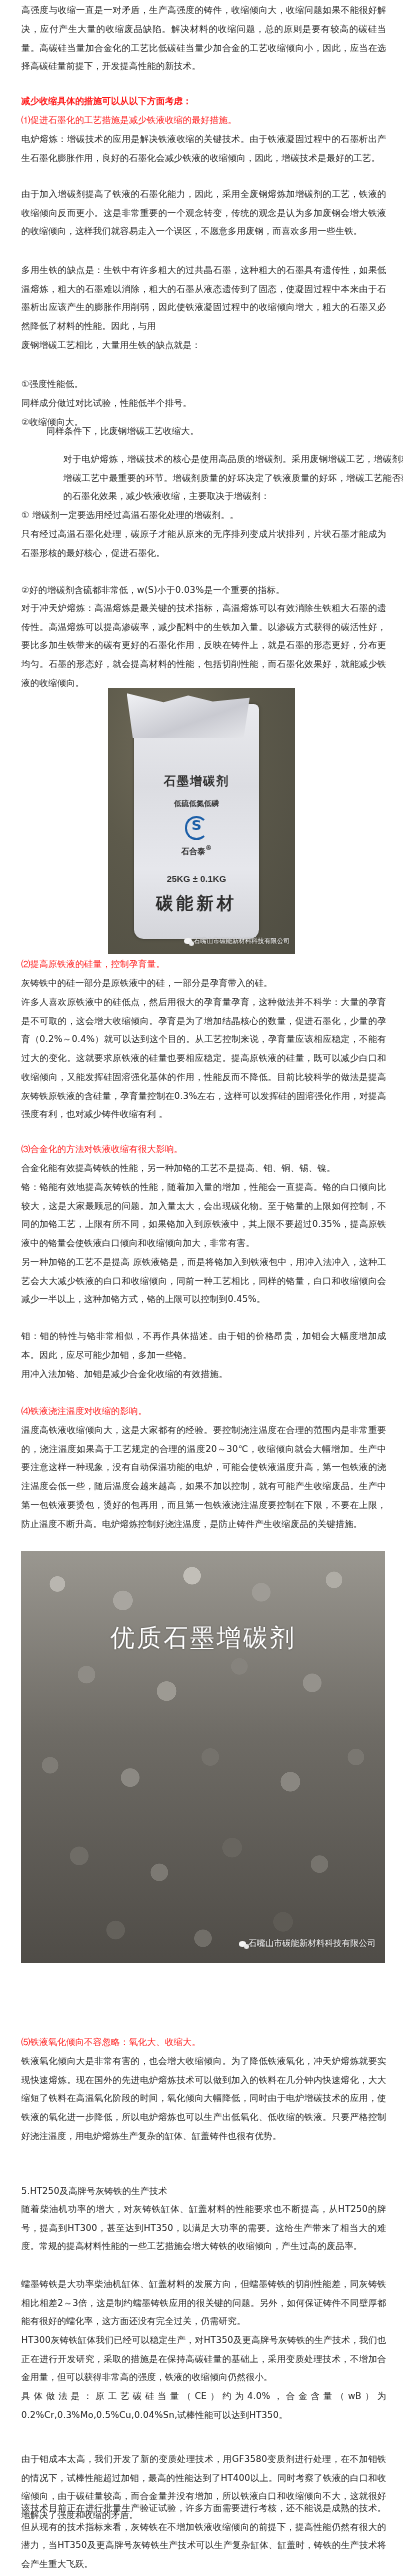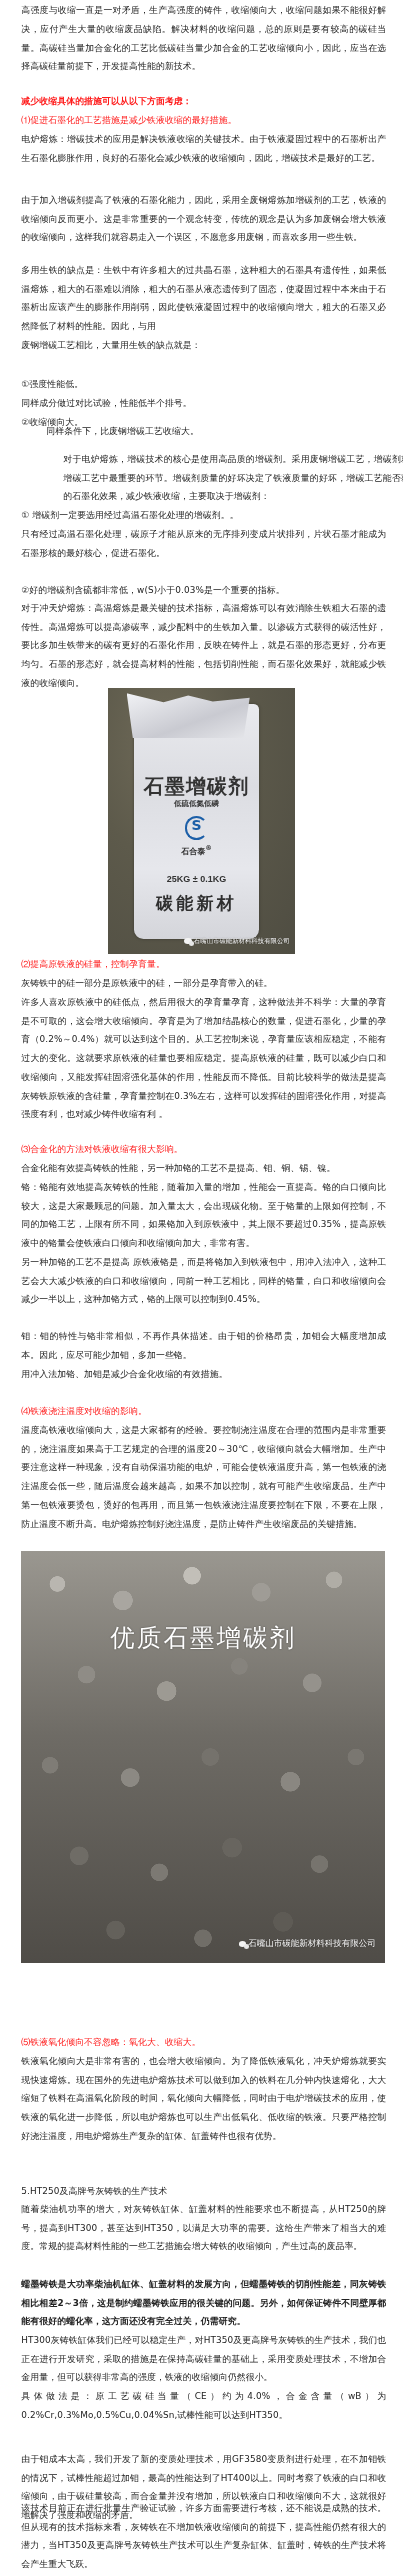--- a/index.html
+++ b/index.html
@@ -13,21 +13,21 @@
   .photo { position: absolute; overflow: hidden; }
   .bag-photo { left: 108px; top: 688px; width: 187px; height: 266px;
     background: radial-gradient(ellipse at 30% 20%, #6f6a58 0%, #5d5a4b 40%, #4f4d42 100%); }
   .bag { position: absolute; left: 26px; top: 16px; width: 125px; height: 235px;
     background: linear-gradient(180deg, #e9eaee 0%, #dcdde2 35%, #e6e7ec 70%, #d4d5da 100%);
     border-radius: 7.5px 5.3px 9.6px 9.6px; box-shadow: 0 0 3.2px rgba(0,0,0,0.35); }
   .bag-top { position: absolute; left: 18.7px; top: 5.3px; width: 123px; height: 45px;
     background: linear-gradient(160deg, #f1f2f5, #c9cad1 60%, #e5e6ea);
     clip-path: polygon(0 0, 30% 20%, 50% 5%, 70% 18%, 100% 10%, 95% 100%, 5% 100%); }
   .bag-title { position: absolute; left: 0; width: 100%; text-align: center; top: 69px;
-    font-size: 20px; font-weight: bold; color: #333333; letter-spacing: 1.1px; }
+    font-size: 12px; font-weight: bold; color: #333333; letter-spacing: 1.1px; }
   .bag-sub { position: absolute; left: 0; width: 100%; text-align: center; top: 95px;
     font-size: 7.5px; font-weight: bold; color: #3a3a3a; }
   .bag-logo { position: absolute; left: 50%; top: 112px; width: 23.5px; height: 23.5px; margin-left: -11.7px;
     border-radius: 50%; border: 2.7px solid #1c5fa8; border-right-color: transparent; box-sizing: border-box; }
   .bag-logo::after { content: "S"; position: absolute; left: 0; top: -1.1px; width: 100%; text-align: center;
     font-weight: bold; font-size: 14px; color: #1c5fa8; }
   .bag-brand { position: absolute; left: 0; width: 100%; text-align: center; top: 140px;
     font-size: 8px; font-weight: bold; color: #2b2b2b; }
   .bag-weight { position: absolute; left: 0; width: 100%; text-align: center; top: 170px;
     font-size: 9px; font-weight: bold; color: #333333; font-family: "Liberation Sans", sans-serif; }
@@ -66,21 +66,21 @@
 </style>
 </head>
 <body>
 
 <div class="blk" style="top:1.1px;">高强度与收缩一直是一对矛盾，生产高强度的铸件，收缩倾向大，收缩问题如果不能很好解决，应付产生大量的收缩废品缺陷。解决材料的收缩问题，总的原则是要有较高的碳硅当量。高碳硅当量加合金化的工艺比低碳硅当量少加合金的工艺收缩倾向小，因此，应当在选择高碳硅量前提下，开发提高性能的新技术。</div>
 
 <div class="blk red bold" style="top:92px;">减少收缩具体的措施可以从以下方面考虑：</div>
 
 <div class="blk red" style="top:111px;">⑴促进石墨化的工艺措施是减少铁液收缩的最好措施。</div>
 <div class="blk" style="top:130px;">电炉熔炼：增碳技术的应用是解决铁液收缩的关键技术。由于铁液凝固过程中的石墨析出产生石墨化膨胀作用，良好的石墨化会减少铁液的收缩倾向，因此，增碳技术是最好的工艺。</div>
-<div class="blk" style="top:191px;">由于加入增碳剂提高了铁液的石墨化能力，因此，采用全废钢熔炼加增碳剂的工艺，铁液的收缩倾向反而更小。这是非常重要的一个观念转变，传统的观念是认为多加废钢会增大铁液的收缩倾向，这样我们就容易走入一个误区，不愿意多用废钢，而喜欢多用一些生铁。</div>
+<div class="blk" style="top:185px;">由于加入增碳剂提高了铁液的石墨化能力，因此，采用全废钢熔炼加增碳剂的工艺，铁液的收缩倾向反而更小。这是非常重要的一个观念转变，传统的观念是认为多加废钢会增大铁液的收缩倾向，这样我们就容易走入一个误区，不愿意多用废钢，而喜欢多用一些生铁。</div>
 <div class="blk" style="top:261px;">多用生铁的缺点是：生铁中有许多粗大的过共晶石墨，这种粗大的石墨具有遗传性，如果低温熔炼，粗大的石墨难以消除，粗大的石墨从液态遗传到了固态，使凝固过程中本来由于石墨析出应该产生的膨胀作用削弱，因此使铁液凝固过程中的收缩倾向增大，粗大的石墨又必然降低了材料的性能。因此，与用</div>
 <div class="blk nojust" style="top:336px;">废钢增碳工艺相比，大量用生铁的缺点就是：</div>
 <div class="blk nojust" style="top:375px;">①强度性能低。</div>
 <div class="blk nojust" style="top:394px;">同样成分做过对比试验，性能低半个排号。</div>
 <div class="blk nojust" style="top:413px;">②收缩倾向大。</div>
 <div class="blk nojust" style="top:422px;margin-left:25px;">同样条件下，比废钢增碳工艺收缩大。</div>
 <div class="blk" style="top:450px;margin-left:42px;">对于电炉熔炼，增碳技术的核心是使用高品质的增碳剂。采用废钢增碳工艺，增碳剂就成为增碳工艺中最重要的环节。增碳剂质量的好坏决定了铁液质量的好坏，增碳工艺能否获得好的石墨化效果，减少铁液收缩，主要取决于增碳剂：</div>
 <div class="blk nojust" style="top:506px;">① 增碳剂一定要选用经过高温石墨化处理的增碳剂。。</div>
 <div class="blk" style="top:525px;">只有经过高温石墨化处理，碳原子才能从原来的无序排列变成片状排列，片状石墨才能成为石墨形核的最好核心，促进石墨化。</div>
 <div class="blk nojust" style="top:581px;">②好的增碳剂含硫都非常低，w(S)小于0.03%是一个重要的指标。</div>
@@ -122,18 +122,18 @@
     <span class="wx-icon"></span>
     <span>石嘴山市碳能新材料科技有限公司</span>
   </div>
 </div>
 
 <div class="blk red" style="top:2033px;">⑸铁液氧化倾向不容忽略：氧化大、收缩大。</div>
 <div class="blk" style="top:2052px;">铁液氧化倾向大是非常有害的，也会增大收缩倾向。为了降低铁液氧化，冲天炉熔炼就要实现快速熔炼。现在国外的先进电炉熔炼技术可以做到加入的铁料在几分钟内快速熔化，大大缩短了铁料在高温氧化阶段的时间，氧化倾向大幅降低，同时由于电炉增碳技术的应用，使铁液的氧化进一步降低，所以电炉熔炼也可以生产出低氧化、低收缩的铁液。只要严格控制好浇注温度，用电炉熔炼生产复杂的缸体、缸盖铸件也很有优势。</div>
 
 <div class="blk nojust" style="top:2182px;">5.HT250及高牌号灰铸铁的生产技术</div>
 <div class="blk" style="top:2200px;">随着柴油机功率的增大，对灰铸铁缸体、缸盖材料的性能要求也不断提高，从HT250的牌号，提高到HT300，甚至达到HT350，以满足大功率的需要。这给生产带来了相当大的难度。常规的提高材料性能的一些工艺措施会增大铸铁的收缩倾向，产生过高的废品率。</div>
-<div class="blk" style="top:2275px;font-weight:bold;">蠕墨铸铁是大功率柴油机缸体、缸盖材料的发展方向，但蠕墨铸铁的切削性能差，同灰铸铁相比相差2～3倍，这是制约蠕墨铸铁应用的很关键的问题。另外，如何保证铸件不同壁厚都能有很好的蠕化率，这方面还没有完全过关，仍需研究。</div>
+<div class="blk" style="top:2275px;">蠕墨铸铁是大功率柴油机缸体、缸盖材料的发展方向，但蠕墨铸铁的切削性能差，同灰铸铁相比相差2～3倍，这是制约蠕墨铸铁应用的很关键的问题。另外，如何保证铸件不同壁厚都能有很好的蠕化率，这方面还没有完全过关，仍需研究。</div>
 <div class="blk" style="top:2331px;">HT300灰铸铁缸体我们已经可以稳定生产，对HT350及更高牌号灰铸铁的生产技术，我们也正在进行开发研究，采取的措施是在保持高碳硅量的基础上，采用变质处理技术，不增加合金用量，但可以获得非常高的强度，铁液的收缩倾向仍然很小。</div>
 <div class="blk" style="top:2387px;">具体做法是：原工艺碳硅当量（CE）约为4.0%，合金含量（wB）为0.2%Cr,0.3%Mo,0.5%Cu,0.04%Sn,试棒性能可以达到HT350。</div>
 <div class="blk" style="top:2424px;margin-top:26px;">由于钼成本太高，我们开发了新的变质处理技术，用GF3580变质剂进行处理，在不加钼铁的情况下，试棒性能超过加钼，最高的性能达到了HT400以上。同时考察了铁液的白口和收缩倾向，由于碳硅量较高，而合金量并没有增加，所以铁液白口和收缩倾向不大，这就很好地解决了强度和收缩的矛盾。</div>
 <div class="blk" style="top:2499px;">该技术目前正在进行批量生产验证试验，许多方面需要进行考核，还不能说是成熟的技术。但从现有的技术指标来看，灰铸铁在不增加铁液收缩倾向的前提下，提高性能仍然有很大的潜力，当HT350及更高牌号灰铸铁生产技术可以生产复杂缸体、缸盖时，铸铁的生产技术将会产生重大飞跃。</div>
 
 
 </body></html>

